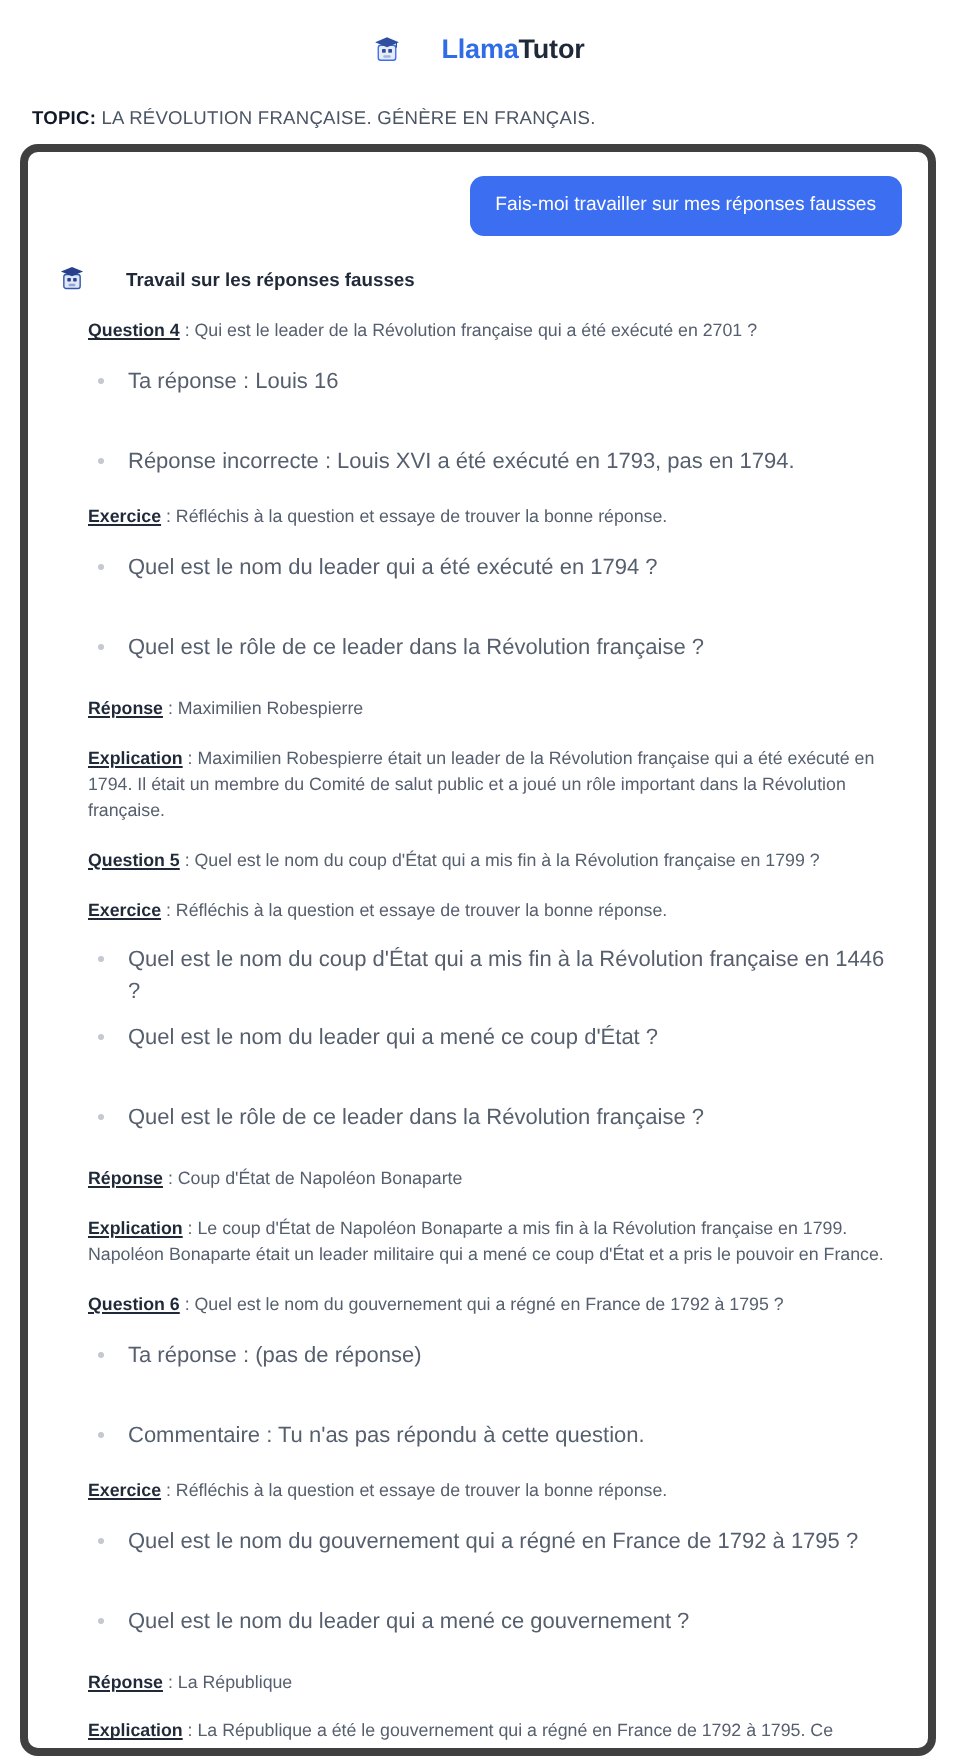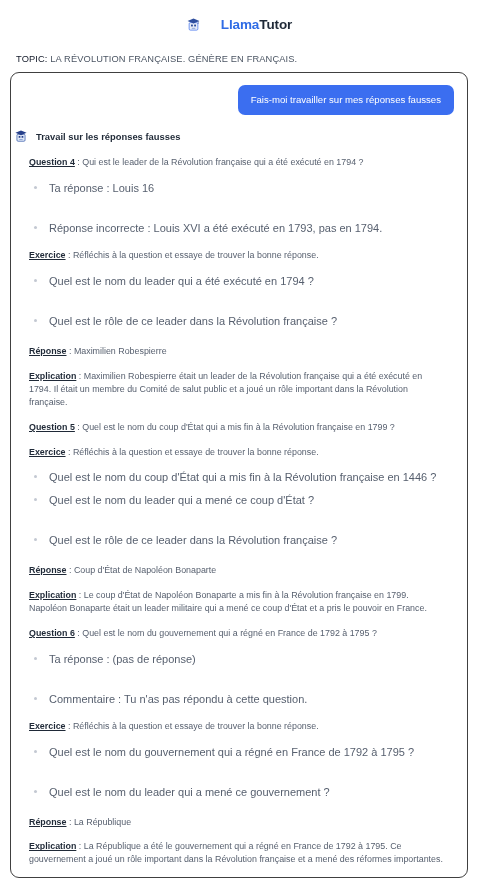--- a/index.html
+++ b/index.html
@@ -44,34 +44,34 @@
 
   
   .topic-row {
     padding: 10px 16px 8px 16px;
     font-size: 9.3px;
     color: #374151;
     letter-spacing: 0.12px;
     white-space: nowrap;
   }
   .topic-label {
-    font-weight: 400;
+    font-weight: 700;
     color: #111827;
   }
   .topic-value { color: #4b5563; }
 
   
   .chat-card {
     margin: 0 10px;
-    border: 1px solid #404040;
+    border: 4px solid #404040;
     border-radius: 9px;
     background: #ffffff;
     height: 806px;
     box-sizing: border-box;
-    padding: 12px 13px 14px 1px;
+    padding: 12px 13px 14px 13px;
     overflow: hidden;
   }
 
   
   .user-row {
     display: flex;
     justify-content: flex-end;
     margin-bottom: 14px;
   }
   .user-bubble {
@@ -81,21 +81,21 @@
     line-height: 1.3;
     padding: 9px 13px;
     border-radius: 7px;
     max-width: 230px;
   }
 
   
   .assistant-header {
     display: flex;
     align-items: center;
-    gap: 8px;
+    gap: 20px;
     margin-bottom: 13px;
     padding-left: 2px;
   }
   .assistant-avatar {
     width: 14px;
     height: 14px;
     flex: 0 0 14px;
     display: block;
   }
   .assistant-title {
@@ -189,21 +189,21 @@
         <rect x="13" y="12" width="3" height="3" rx="0.6" fill="#27408b"></rect>
         <rect x="9" y="17" width="6" height="2" rx="1" fill="#8fa6d4"></rect>
         <path d="M2.5 6.5L12 2.5l9.5 4L12 10.5z" fill="#27408b"></path>
       </svg>
     </span>
     <span class="assistant-title">Travail sur les réponses fausses</span>
   </div>
 
   <div class="msg-body">
 
-    <p class="para"><span class="lead">Question 4</span><span> : Qui est le leader de la Révolution française qui a été exécuté en 1794 ?</span></p>
+    <p class="para"><span class="lead">Question 4</span><span> : Qui est le leader de la Révolution française qui a été exécuté en 2701 ?</span></p>
     <ul class="bullets">
       <li>Ta réponse : Louis 16</li>
       <li>Réponse incorrecte : Louis XVI a été exécuté en 1793, pas en 1794.</li>
     </ul>
     <p class="para"><span class="lead">Exercice</span><span> : Réfléchis à la question et essaye de trouver la bonne réponse.</span></p>
     <ul class="bullets compact">
       <li>Quel est le nom du leader qui a été exécuté en 1794 ?</li>
       <li>Quel est le rôle de ce leader dans la Révolution française ?</li>
     </ul>
     <div class="block-gap"></div>

